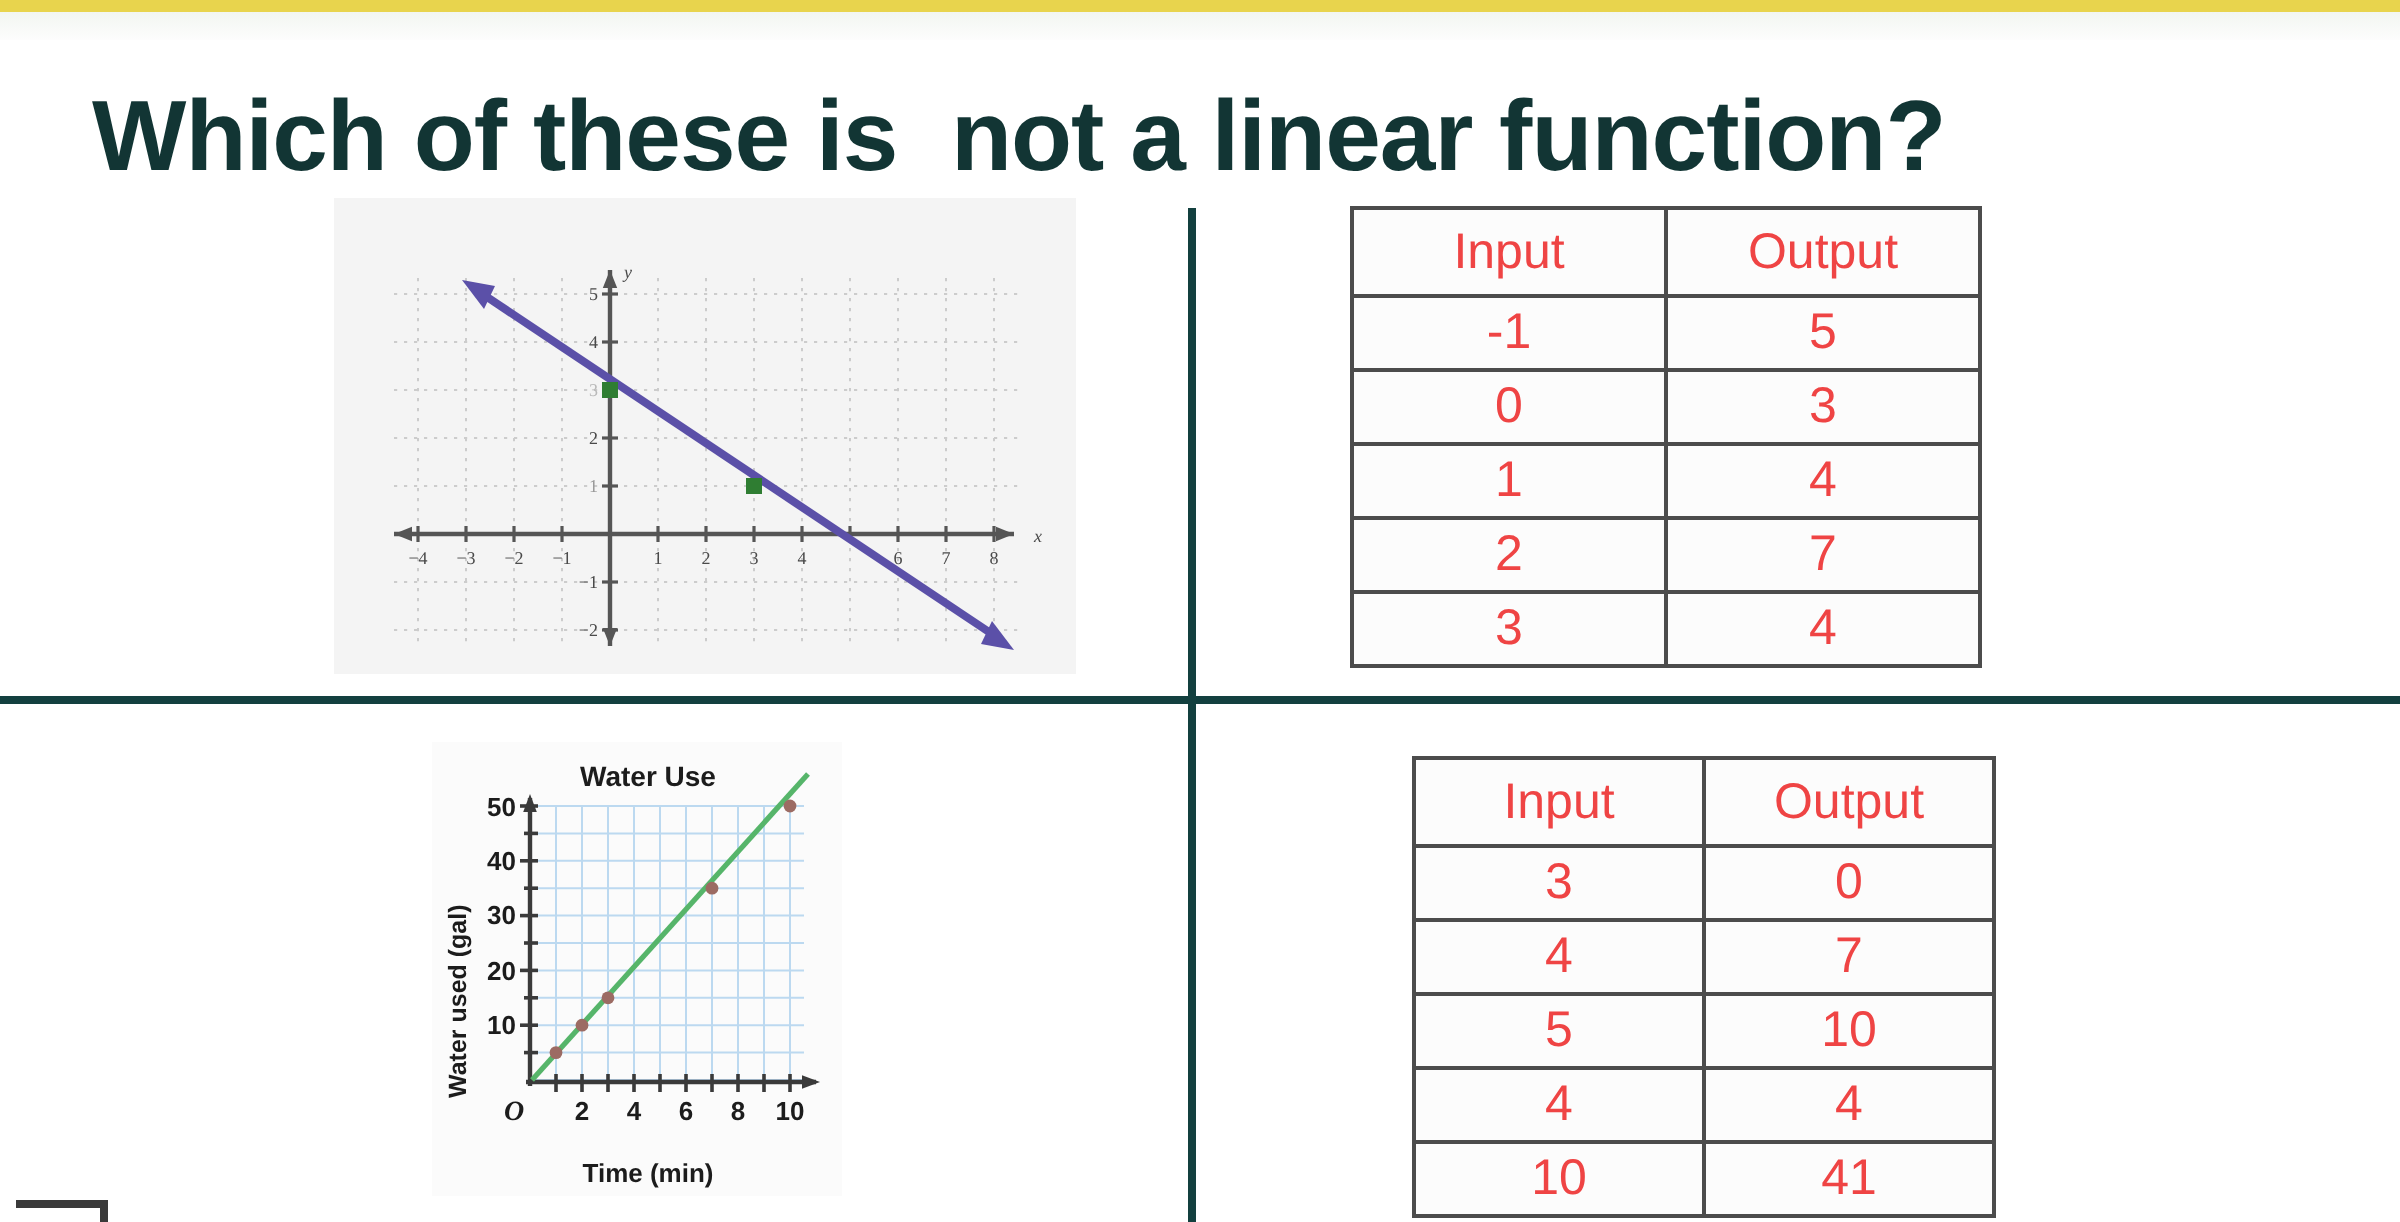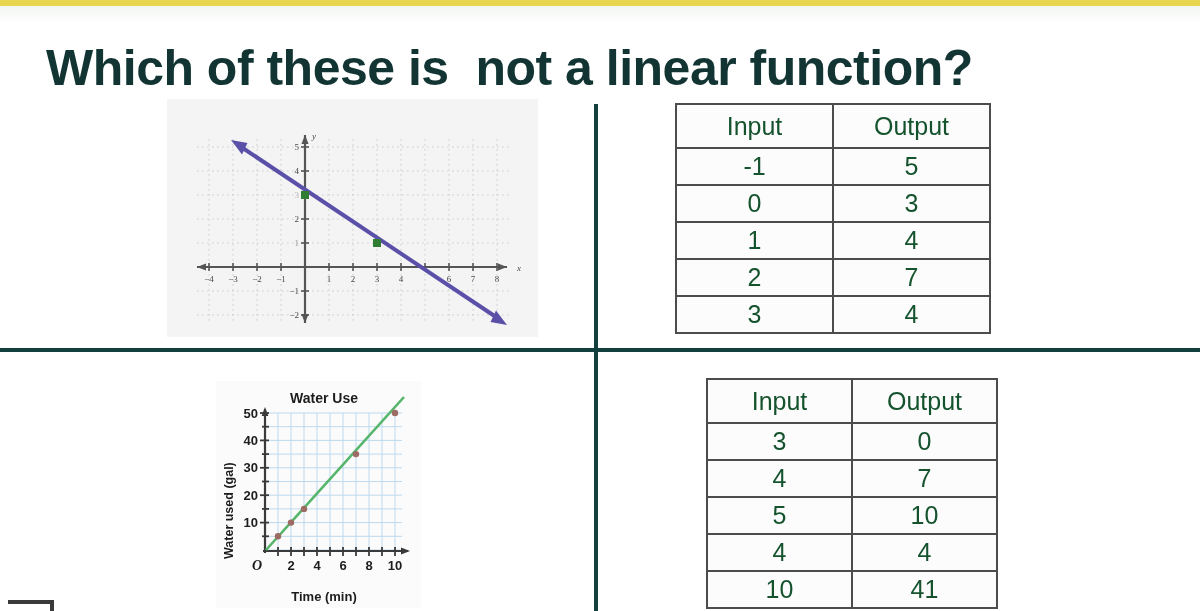--- a/index.html
+++ b/index.html
@@ -76,37 +76,37 @@
     top: 99px;
     width: 371px;
     height: 238px;
     background: #f4f4f4;
   }
   #graph-line-svg { display: block; width: 371px; height: 238px; }
 
   
   #graph-water-panel {
     left: 216px;
-    top: 381px;
+    top: 371px;
     width: 205px;
     height: 227px;
     background: #f97316;
   }
   #graph-water-svg { display: block; width: 205px; height: 227px; }
 
   
   .data-table {
     border-collapse: collapse;
     background: #fbfbfb;
     table-layout: fixed;
   }
   .data-table td, .data-table th {
     border: 2px solid #4c4c4c;
     text-align: center;
-    color: #14532d;
+    color: #ef4444;
     font-weight: 400;
     background: #fcfcfc;
   }
   .data-table th {
     font-size: 25px;
     height: 44px;
     font-weight: 400;
   }
   .data-table td {
     font-size: 25px;

